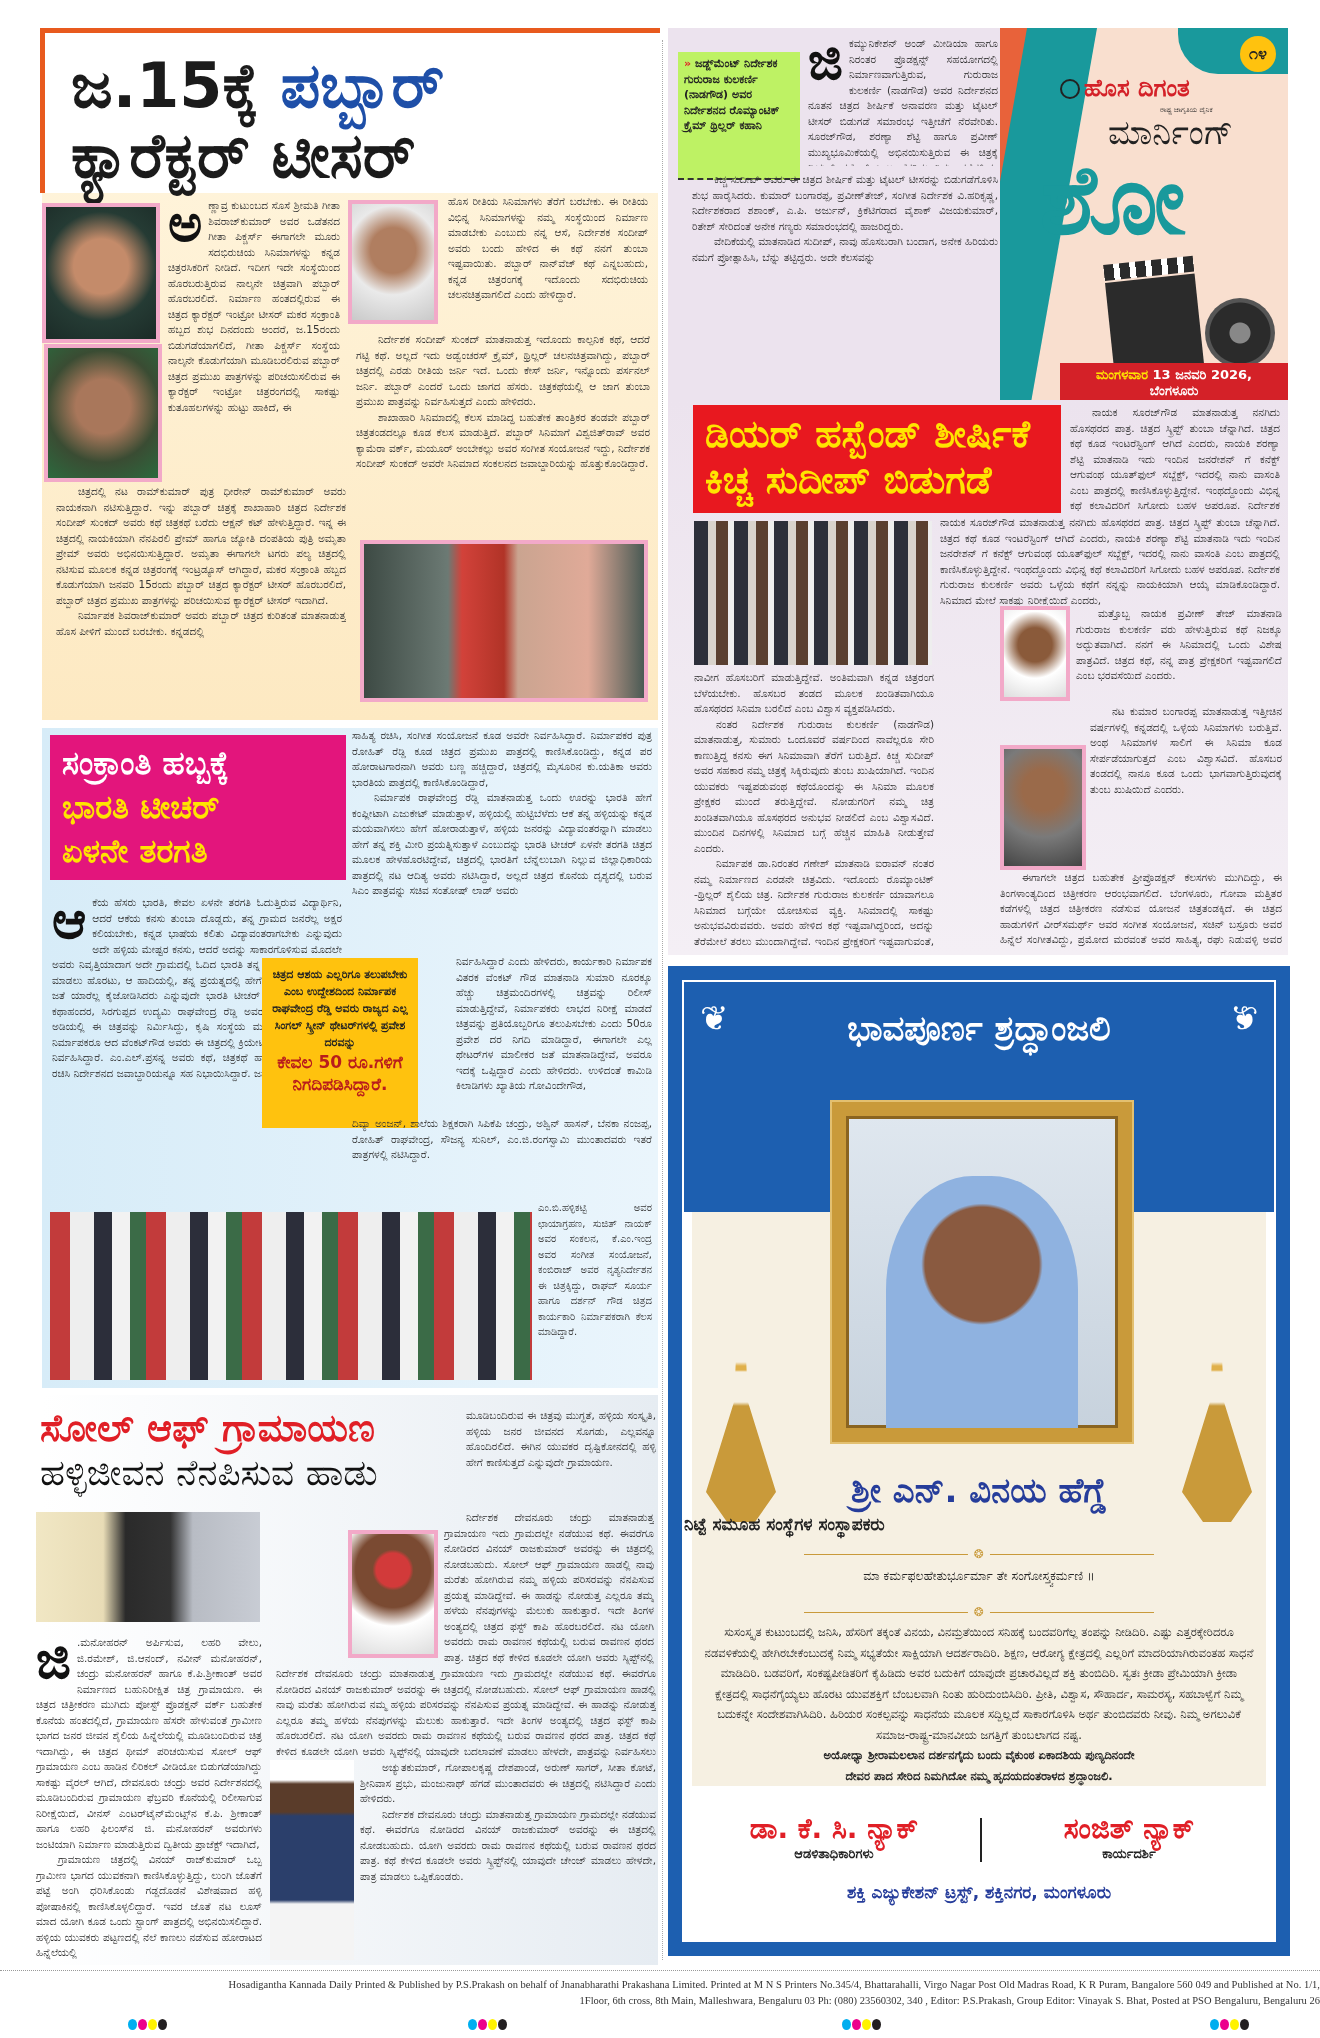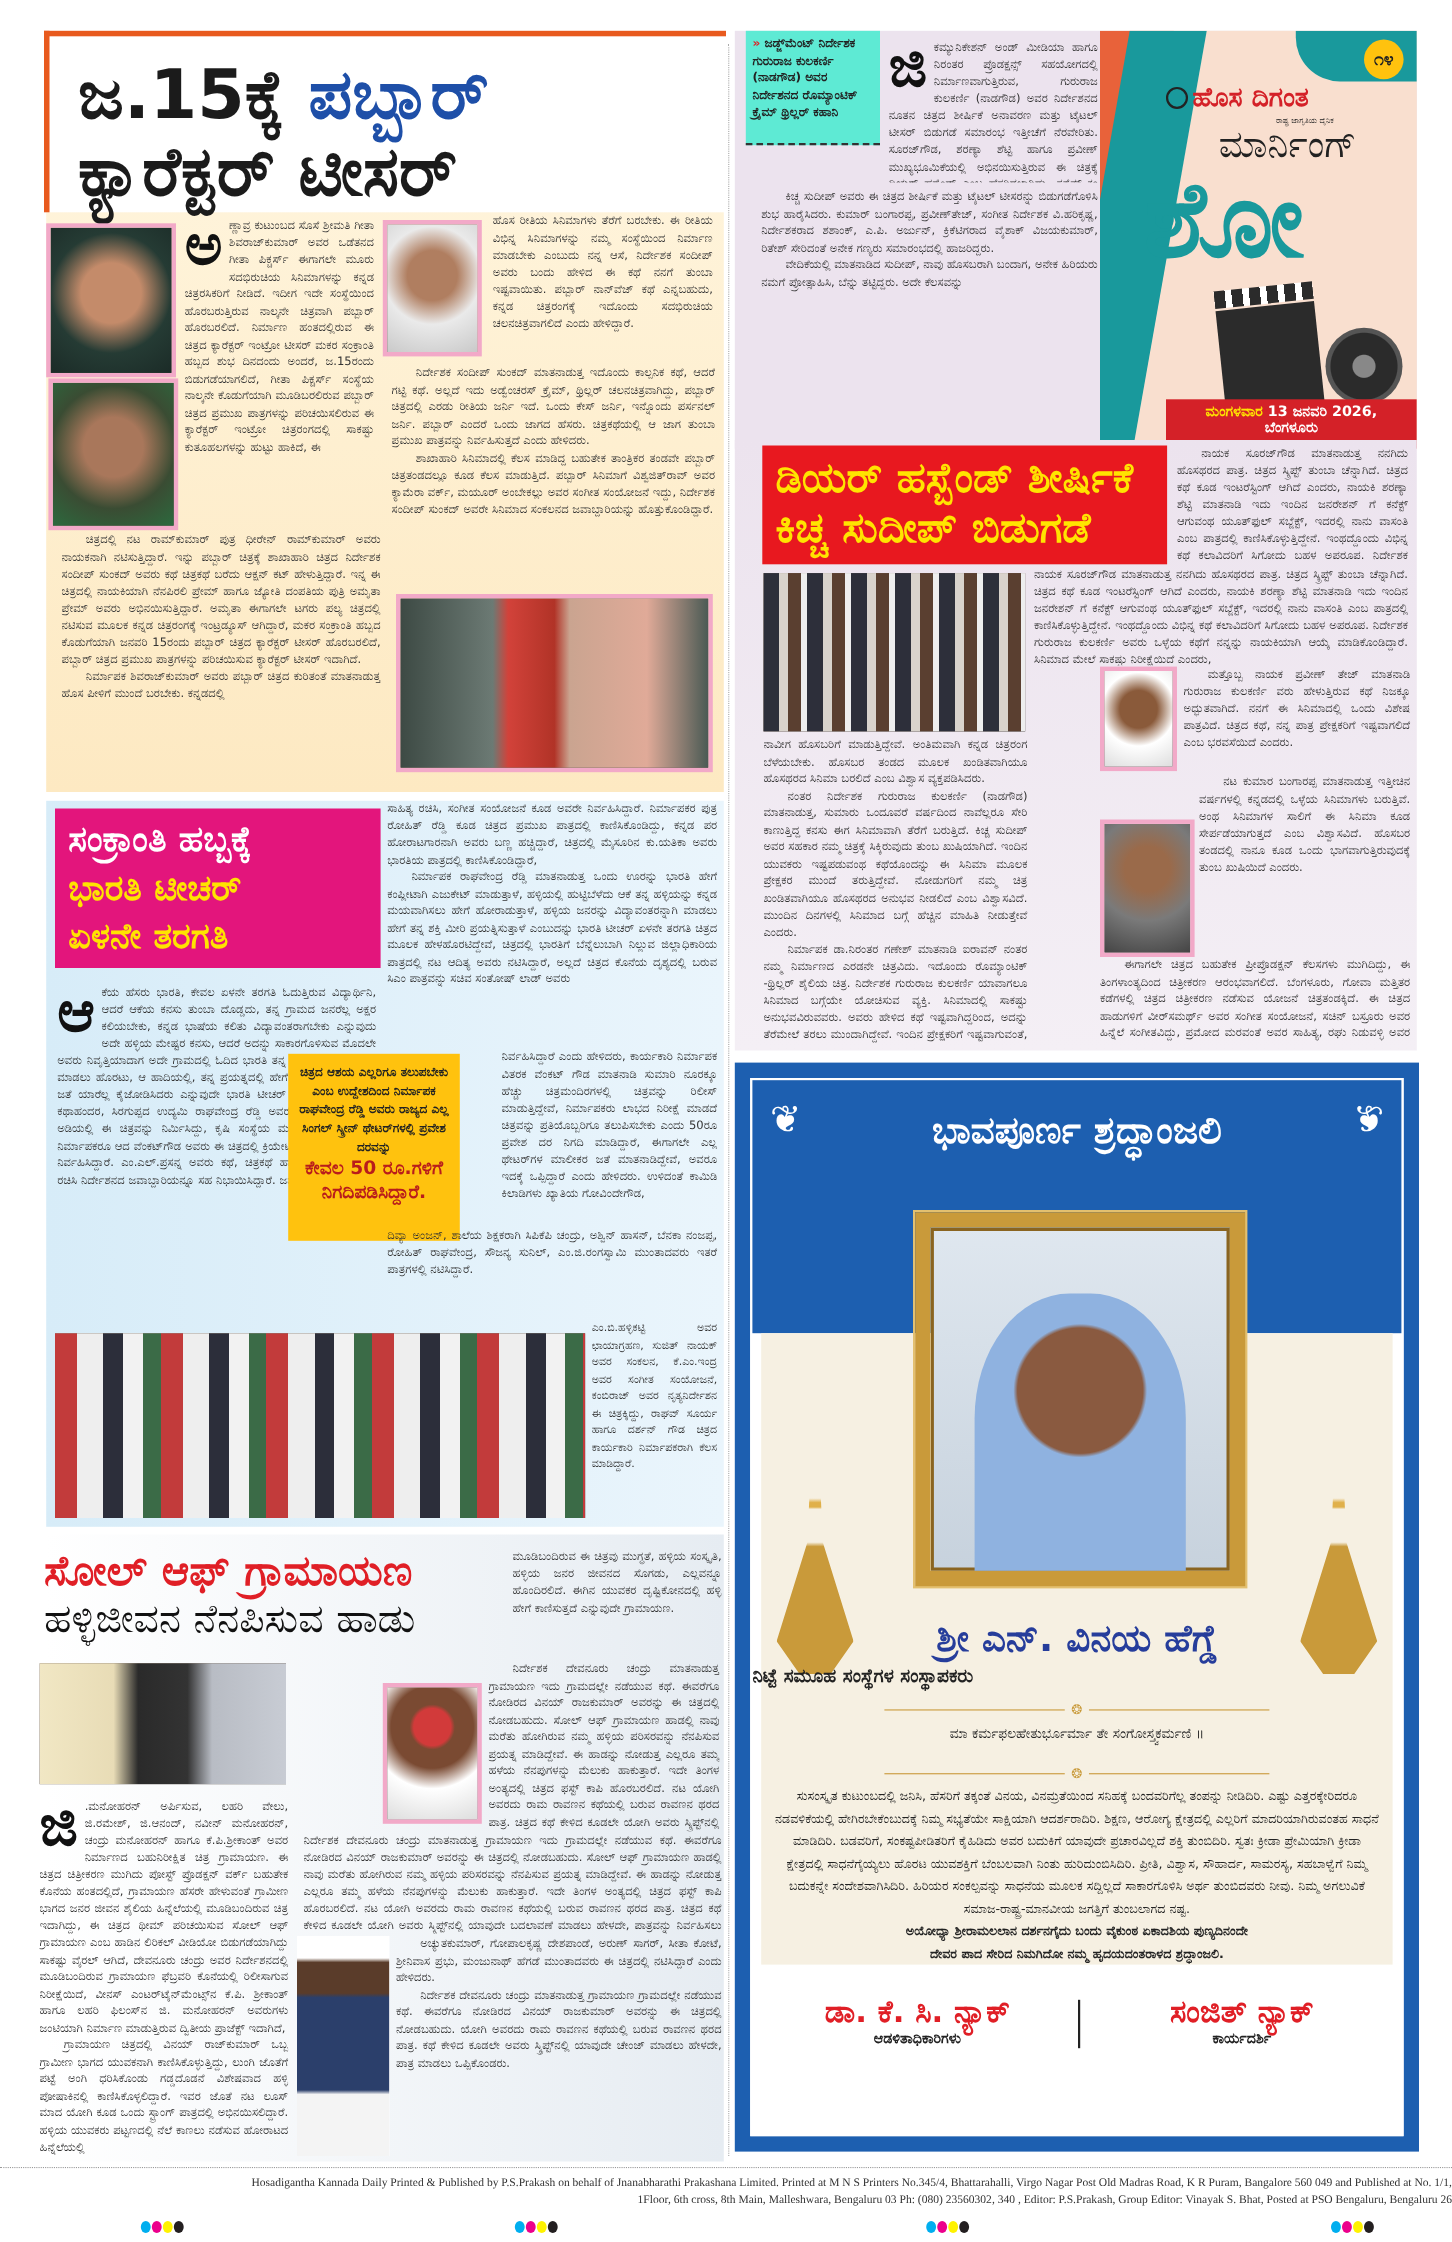--- a/index.html
+++ b/index.html
@@ -11,21 +11,21 @@
 .photo .ph{position:absolute;inset:0}
 .dropcap{float:left;font-size:52px;line-height:46px;font-weight:bold;margin:2px 6px 0 0;color:#111;font-family:"DejaVu Serif",serif}
 
 #s1{left:42px;top:40px;width:616px;height:680px;background:linear-gradient(180deg,#fff6e0,#fde9c2)}
 #s1-head{position:absolute;left:40px;top:28px;width:620px;height:165px;border-top:5px solid #e85a1e;border-left:5px solid #e85a1e;background:#fff;padding:18px 0 0 26px}
 .h1a{font-size:62px;font-weight:900;line-height:70px;color:#1b1b1b;font-family:"DejaVu Sans",sans-serif}
 .h1a .blue{color:#1e4fa8}
 
 #ms{left:668px;top:28px;width:620px;height:380px;background:#ece3ee}
 #ms-banner{position:absolute;left:1000px;top:28px;width:288px;height:380px;background:#f9dfcf;overflow:hidden}
-.yellowbox{position:absolute;left:678px;top:28px;width:122px;height:104px;background:#5eead4;padding:4px 6px;font-size:11px;font-weight:bold;line-height:15.5px;color:#222;border-bottom:2px dashed #333}
+.yellowbox{position:absolute;left:678px;top:52px;width:122px;height:128px;background:#bef264;padding:4px 6px;font-size:11px;font-weight:bold;line-height:15.5px;color:#222;border-bottom:2px dashed #333}
 
 #dh{left:668px;top:400px;width:620px;height:555px;background:linear-gradient(180deg,#ece3ee,#f4eff5)}
 #dh-head{position:absolute;left:693px;top:405px;width:368px;height:108px;background:#e8181f;padding:6px 12px;color:#ffe400;font-size:38px;font-weight:900;line-height:46px}
 
 #bt{left:42px;top:728px;width:616px;height:660px;background:linear-gradient(90deg,#d7ecf8,#eaf5fc)}
 #bt-head{position:absolute;left:50px;top:735px;width:296px;height:145px;background:#e3157c;padding:6px 12px;font-size:32px;font-weight:900;line-height:44px;color:#ffe400}
 #bt-head .w{color:#fff}
 .goldbox{position:absolute;left:262px;top:958px;width:156px;height:170px;background:#ffc20e;text-align:center;font-size:11px;font-weight:bold;line-height:17px;padding:8px 6px;color:#222}
 .goldbox .red{color:#b91c1c;font-size:17px;line-height:22px}
 
@@ -213,20 +213,21 @@
     <div class="ob-body" style="top:640px"><span>ಸುಸಂಸ್ಕೃತ ಕುಟುಂಬದಲ್ಲಿ ಜನಿಸಿ, ಹೆಸರಿಗೆ ತಕ್ಕಂತೆ ವಿನಯ, ವಿನಮ್ರತೆಯಿಂದ ಸನಿಹಕ್ಕೆ ಬಂದವರಿಗೆಲ್ಲ ತಂಪನ್ನು ನೀಡಿದಿರಿ. ಎಷ್ಟು ಎತ್ತರಕ್ಕೇರಿದರೂ ನಡವಳಿಕೆಯಲ್ಲಿ ಹೇಗಿರಬೇಕೆಂಬುದಕ್ಕೆ ನಿಮ್ಮ ಸಭ್ಯತೆಯೇ ಸಾಕ್ಷಿಯಾಗಿ ಆದರ್ಶರಾದಿರಿ. ಶಿಕ್ಷಣ, ಆರೋಗ್ಯ ಕ್ಷೇತ್ರದಲ್ಲಿ ಎಲ್ಲರಿಗೆ ಮಾದರಿಯಾಗಿರುವಂತಹ ಸಾಧನೆ ಮಾಡಿದಿರಿ. ಬಡವರಿಗೆ, ಸಂಕಷ್ಟಪೀಡಿತರಿಗೆ ಕೈಹಿಡಿದು ಅವರ ಬದುಕಿಗೆ ಯಾವುದೇ ಪ್ರಚಾರವಿಲ್ಲದೆ ಶಕ್ತಿ ತುಂಬಿದಿರಿ. ಸ್ವತಃ ಕ್ರೀಡಾ ಪ್ರೇಮಿಯಾಗಿ ಕ್ರೀಡಾ ಕ್ಷೇತ್ರದಲ್ಲಿ ಸಾಧನೆಗೈಯ್ಯಲು ಹೊರಟ ಯುವಶಕ್ತಿಗೆ ಬೆಂಬಲವಾಗಿ ನಿಂತು ಹುರಿದುಂಬಿಸಿದಿರಿ. ಪ್ರೀತಿ, ವಿಶ್ವಾಸ, ಸೌಹಾರ್ದ, ಸಾಮರಸ್ಯ, ಸಹಬಾಳ್ವೆಗೆ ನಿಮ್ಮ ಬದುಕನ್ನೇ ಸಂದೇಶವಾಗಿಸಿದಿರಿ. ಹಿರಿಯರ ಸಂಕಲ್ಪವನ್ನು ಸಾಧನೆಯ ಮೂಲಕ ಸದ್ದಿಲ್ಲದೆ ಸಾಕಾರಗೊಳಿಸಿ ಅರ್ಥ ತುಂಬಿದವರು ನೀವು. ನಿಮ್ಮ ಅಗಲುವಿಕೆ ಸಮಾಜ-ರಾಷ್ಟ್ರ-ಮಾನವೀಯ ಜಗತ್ತಿಗೆ ತುಂಬಲಾಗದ ನಷ್ಟ.</span><div style="font-weight:bold">ಅಯೋಧ್ಯಾ ಶ್ರೀರಾಮಲಲಾನ ದರ್ಶನಗೈದು ಬಂದು ವೈಕುಂಠ ಏಕಾದಶಿಯ ಪುಣ್ಯದಿನಂದೇ</div><div style="font-weight:bold">ದೇವರ ಪಾದ ಸೇರಿದ ನಿಮಗಿದೋ ನಮ್ಮ ಹೃದಯದಂತರಾಳದ ಶ್ರದ್ಧಾಂಜಲಿ.</div></div>
     <div class="sig" style="left:40px;width:220px;top:830px">
         <div class="n">ಡಾ. ಕೆ. ಸಿ. ನ್ಯಾಕ್</div>
         <div class="r">ಆಡಳಿತಾಧಿಕಾರಿಗಳು</div>
       </div>
     <div style="position:absolute;left:296px;top:836px;width:2px;height:44px;background:#222"></div>
     <div class="sig" style="left:320px;width:250px;top:830px">
         <div class="n">ಸಂಜಿತ್ ನ್ಯಾಕ್</div>
         <div class="r">ಕಾರ್ಯದರ್ಶಿ</div>
       </div>
+    <div class="trust" style="top:900px">ಶಕ್ತಿ ಎಜ್ಯುಕೇಶನ್ ಟ್ರಸ್ಟ್, ಶಕ್ತಿನಗರ, ಮಂಗಳೂರು</div>
   </div>
 </div>
 
 <div class="sep" style="left:662px;top:40px;height:1920px"></div>
 
 <div class="abs" id="foot">
   <div class="foot-txt">
       <div>Hosadigantha Kannada Daily Printed &amp; Published by P.S.Prakash on behalf of Jnanabharathi Prakashana Limited. Printed at M N S Printers No.345/4, Bhattarahalli, Virgo Nagar Post Old Madras Road, K R Puram, Bangalore 560 049 and Published at No. 1/1,</div>
       <div>1Floor, 6th cross, 8th Main, Malleshwara, Bengaluru 03 Ph: (080) 23560302, 340 , Editor: P.S.Prakash, Group Editor: Vinayak S. Bhat, Posted at PSO Bengaluru, Bengaluru 26</div>
     </div>

